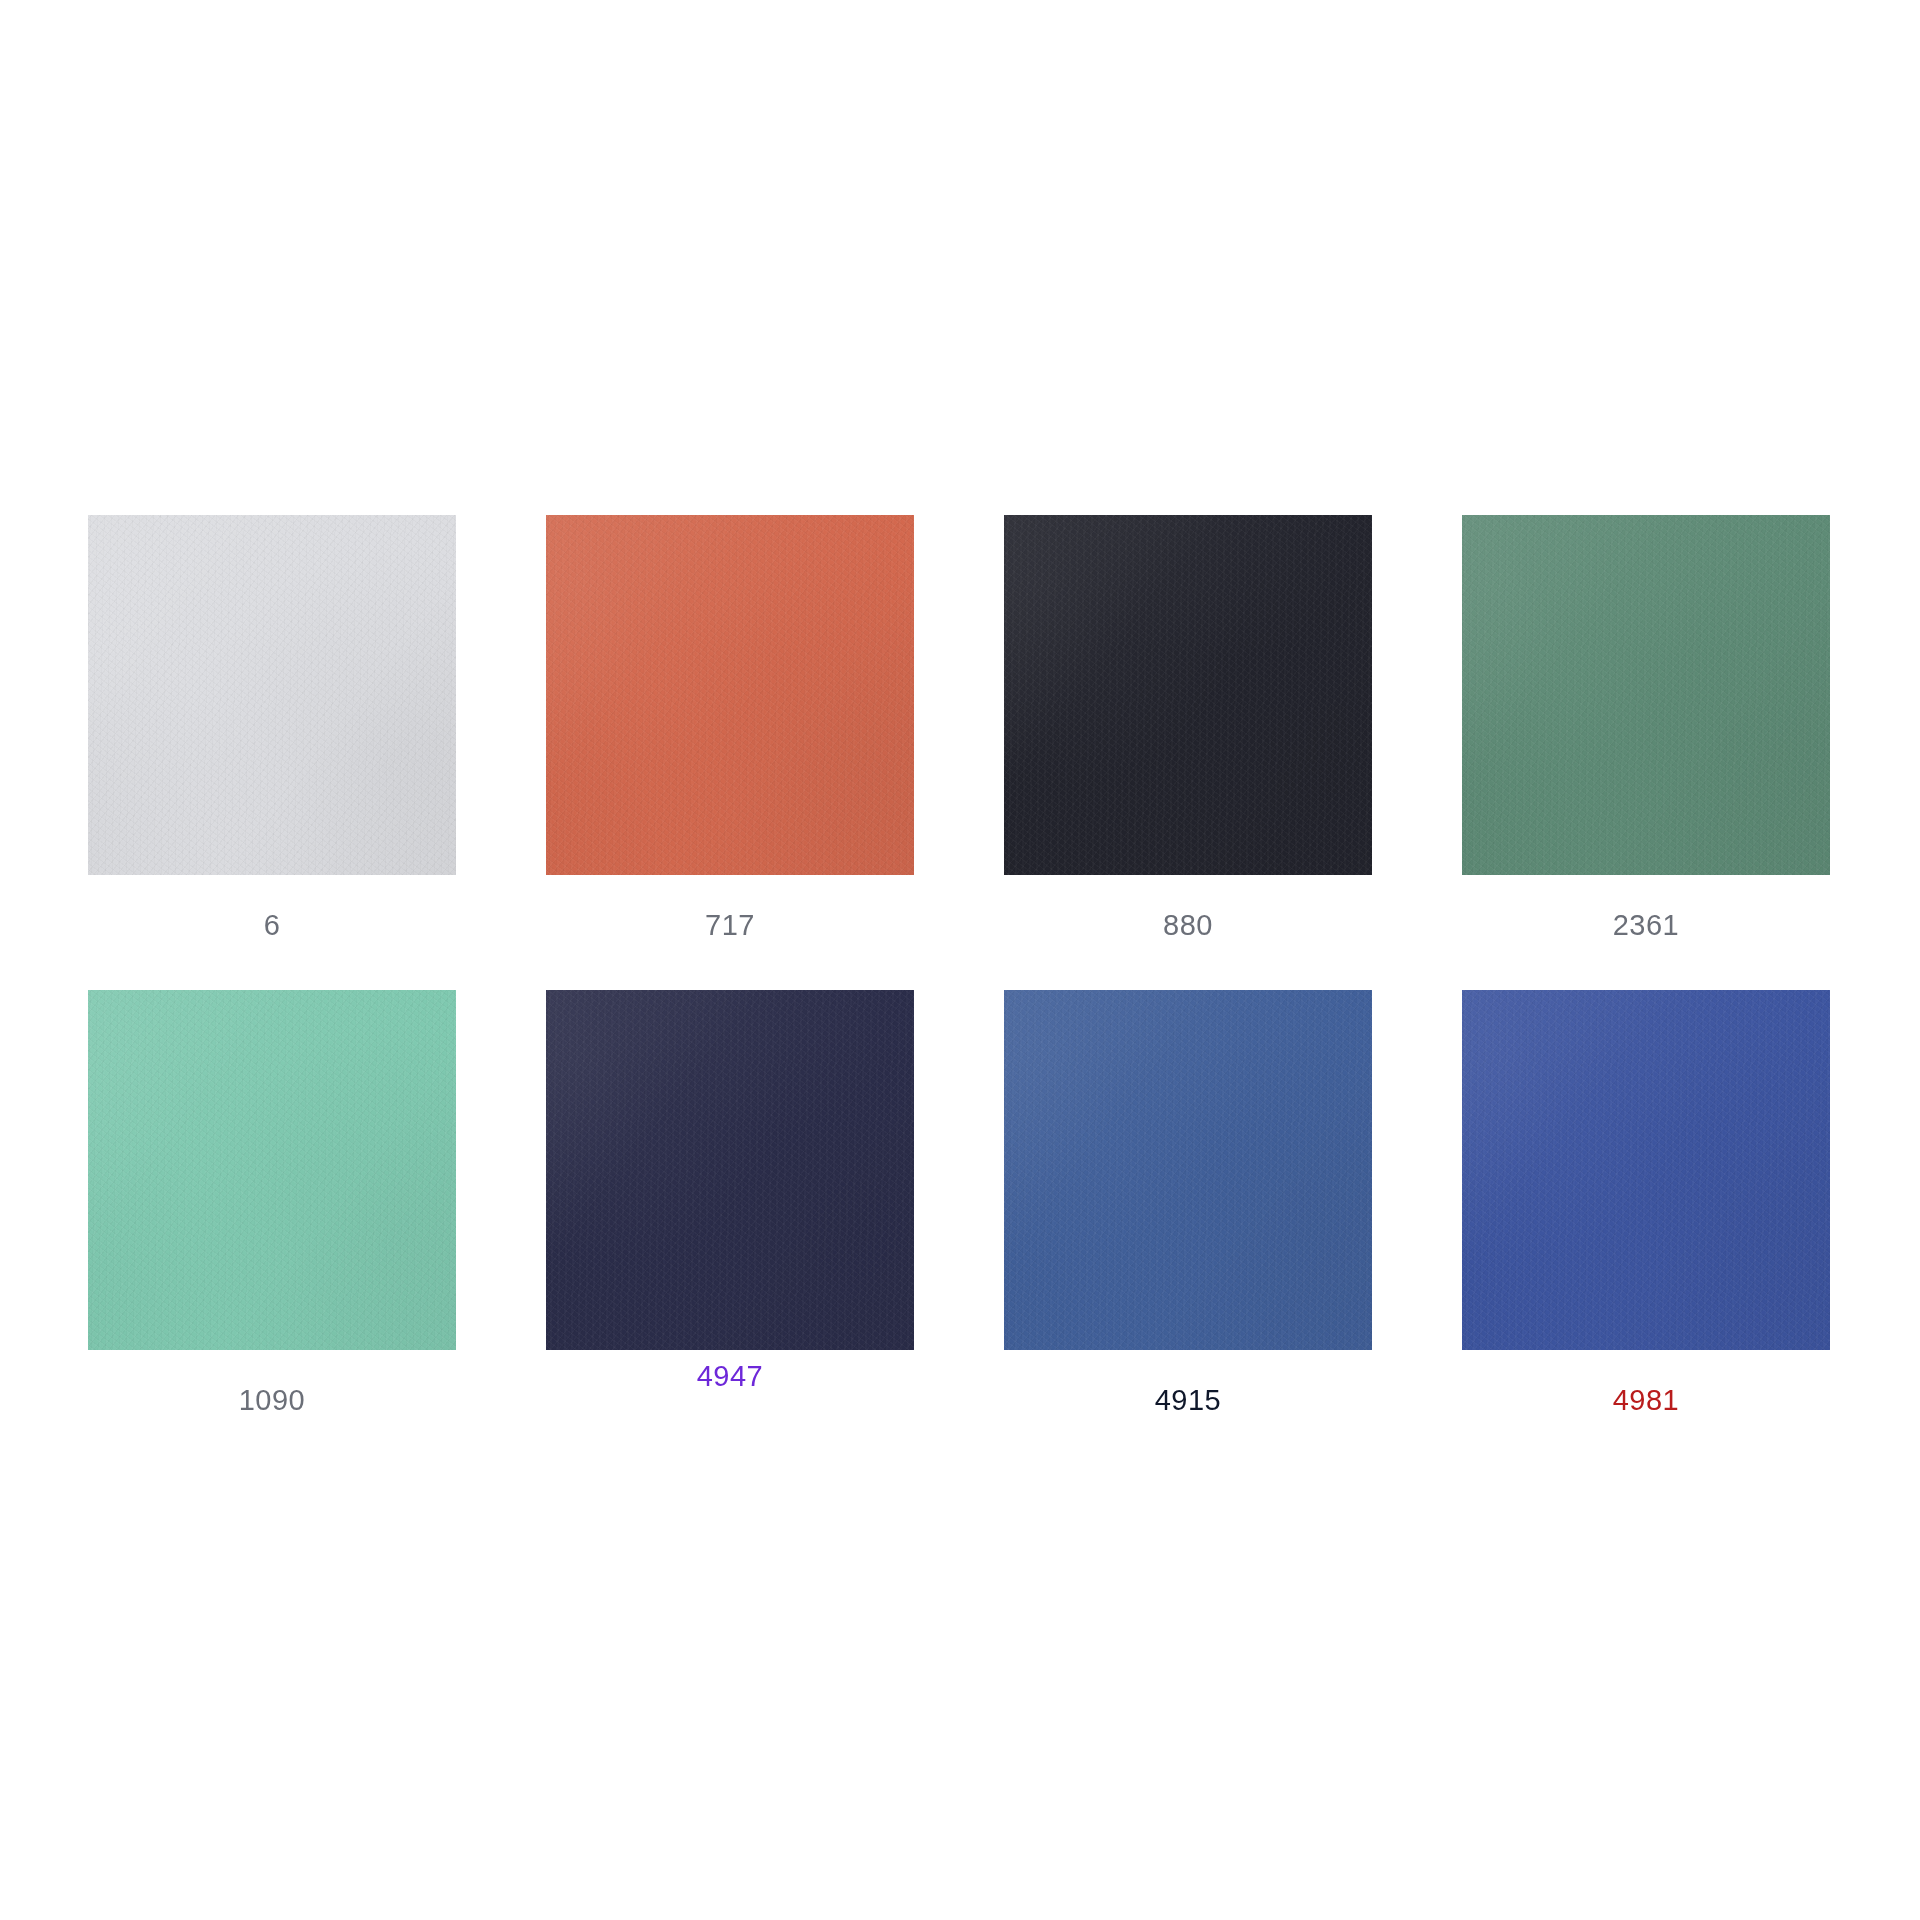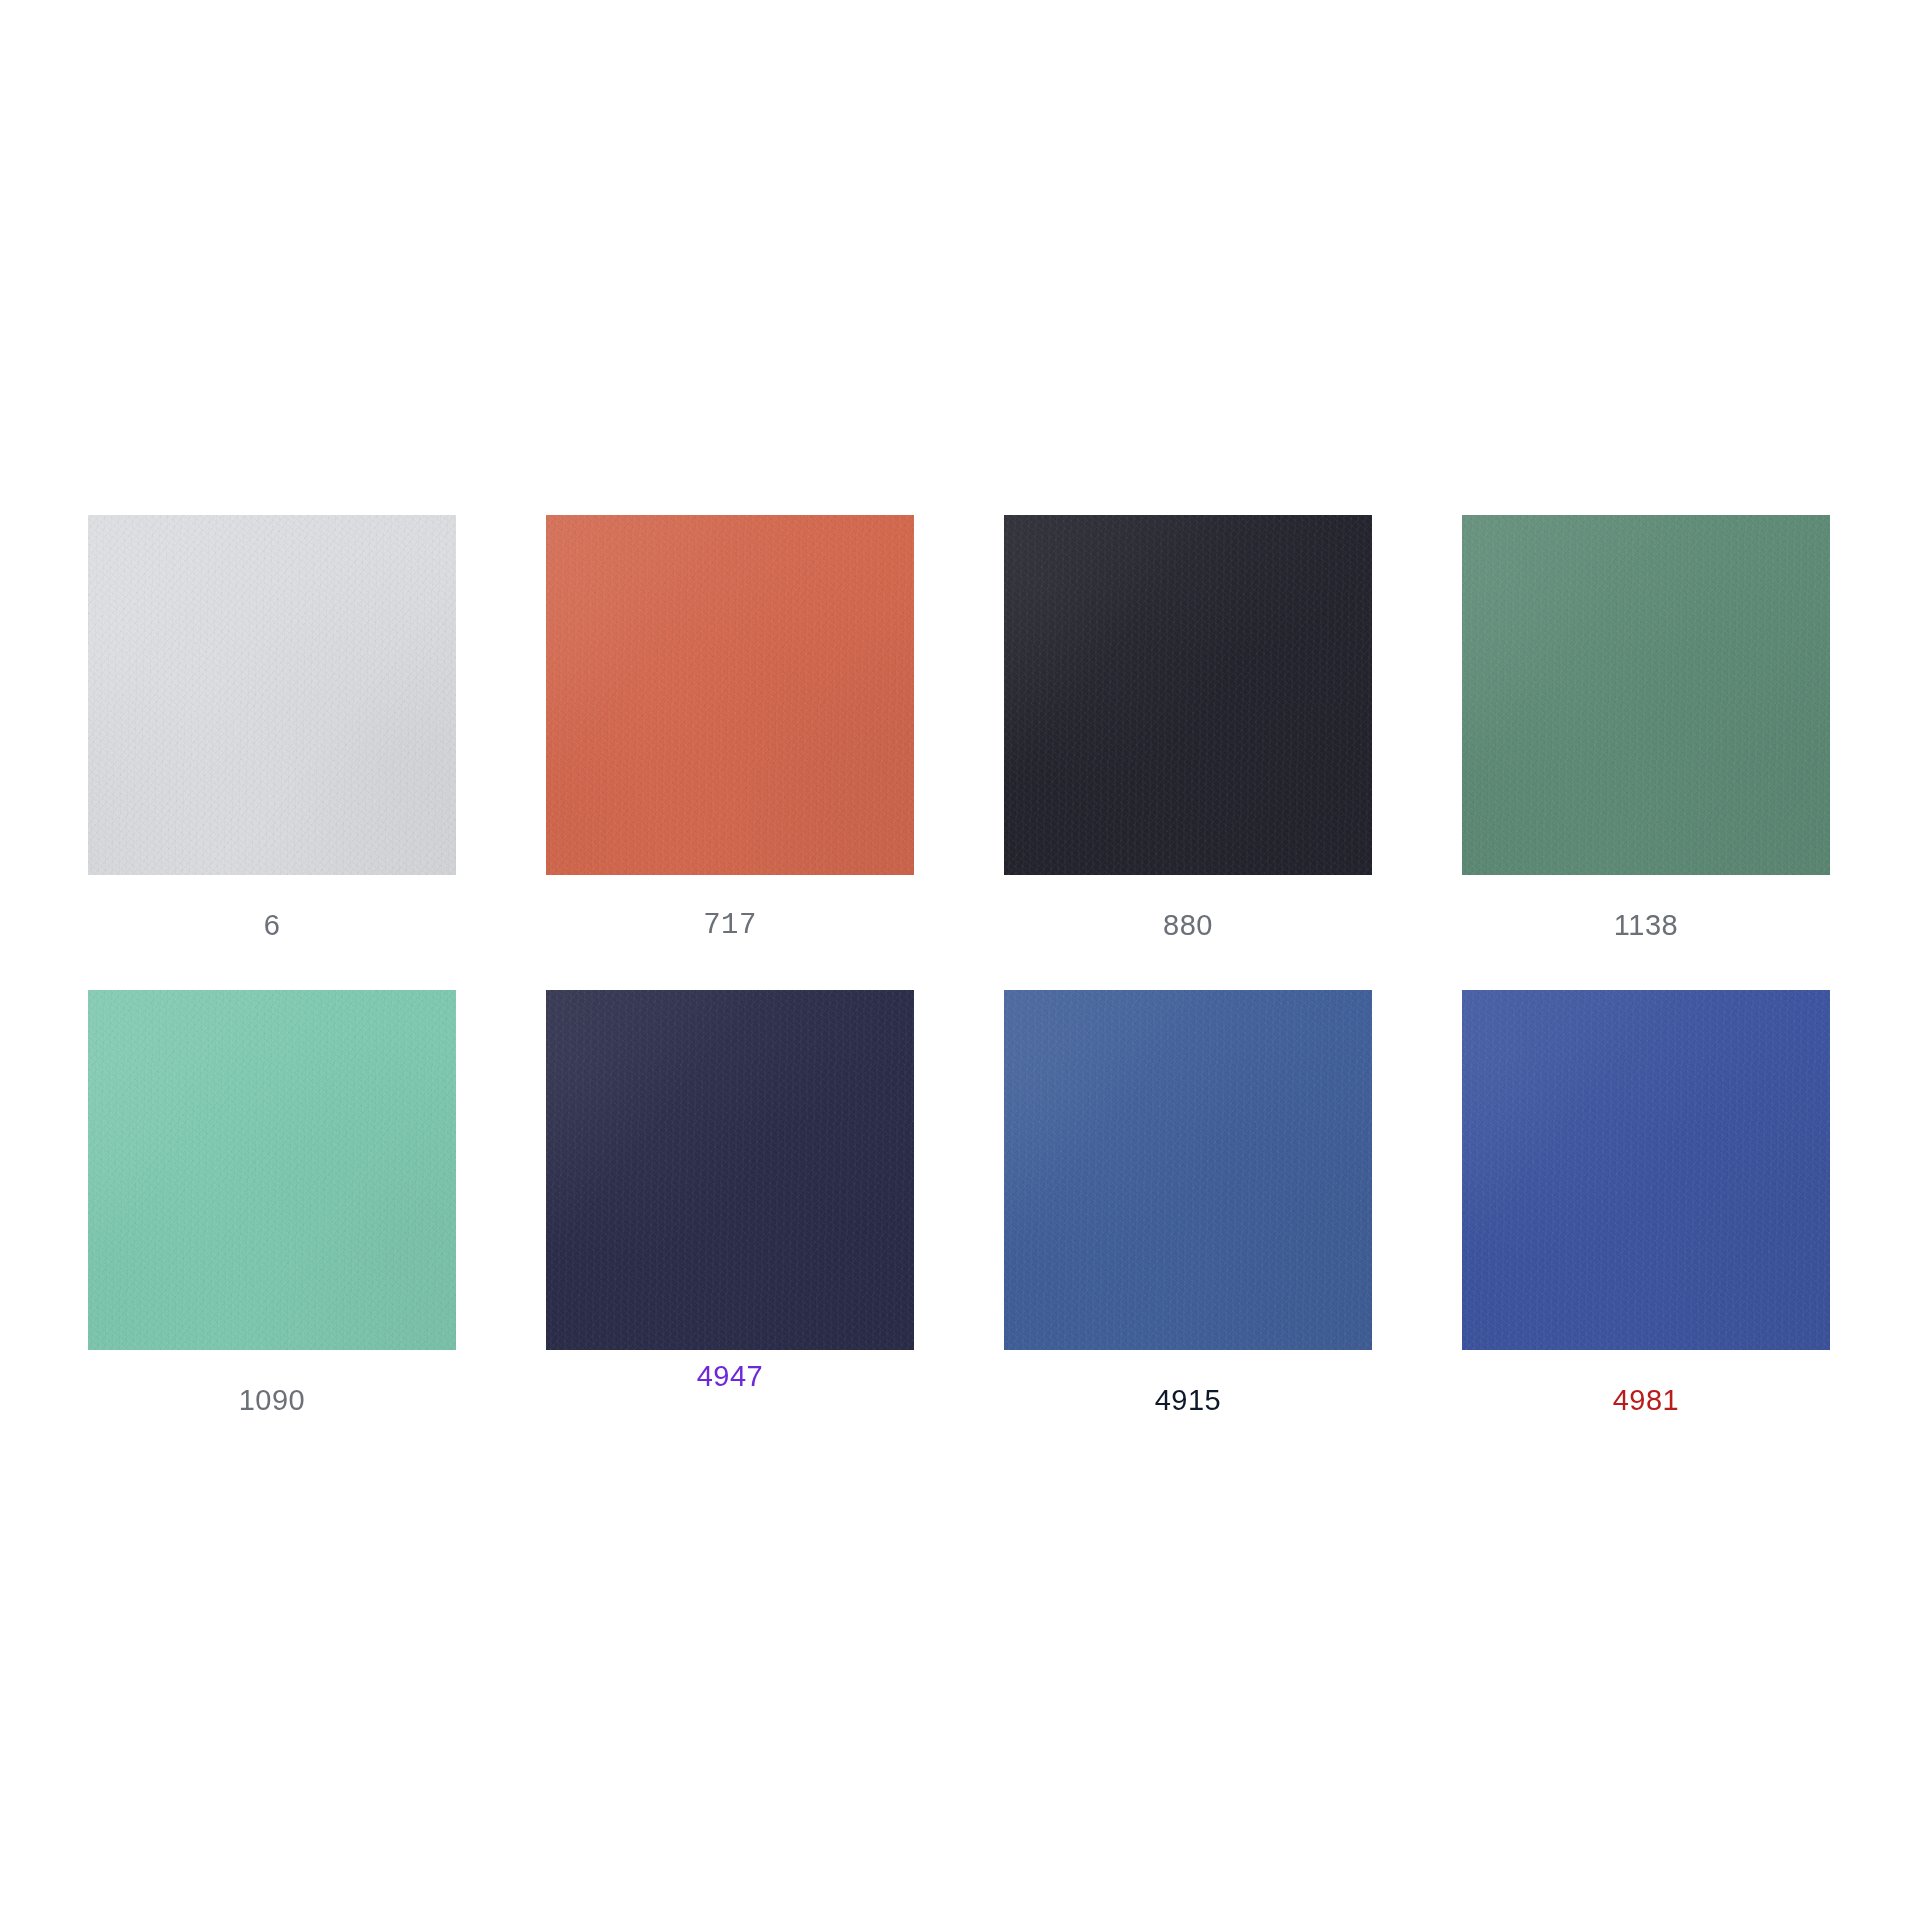--- a/index.html
+++ b/index.html
@@ -118,35 +118,35 @@
           <div class="grain"></div>
           <div class="sheen"></div>
         </div>
         <div class="swatch-label" style="color: rgb(107, 111, 120);">6</div>
       </div>
       <div class="swatch-cell">
         <div class="swatch-chip" style="background-color: rgb(211, 104, 78);">
           <div class="grain"></div>
           <div class="sheen"></div>
         </div>
-        <div class="swatch-label" style="color: rgb(107, 111, 120); font-family: Liberation Mono, monospace;">717</div>
+        <div class="swatch-label" style="color: rgb(107, 111, 120);">717</div>
       </div>
       <div class="swatch-cell">
         <div class="swatch-chip" style="background-color: rgb(35, 36, 45);">
           <div class="grain"></div>
           <div class="sheen"></div>
         </div>
         <div class="swatch-label" style="color: rgb(107, 111, 120);">880</div>
       </div>
       <div class="swatch-cell">
         <div class="swatch-chip" style="background-color: rgb(94, 139, 118);">
           <div class="grain"></div>
           <div class="sheen"></div>
         </div>
-        <div class="swatch-label" style="color: rgb(107, 111, 120);">1138</div>
+        <div class="swatch-label" style="color: rgb(107, 111, 120);">2361</div>
       </div>
       <div class="swatch-cell">
         <div class="swatch-chip" style="background-color: rgb(127, 201, 176);">
           <div class="grain"></div>
           <div class="sheen"></div>
         </div>
         <div class="swatch-label" style="color: rgb(107, 111, 120);">1090</div>
       </div>
       <div class="swatch-cell">
         <div class="swatch-chip" style="background-color: rgb(43, 45, 74);">

